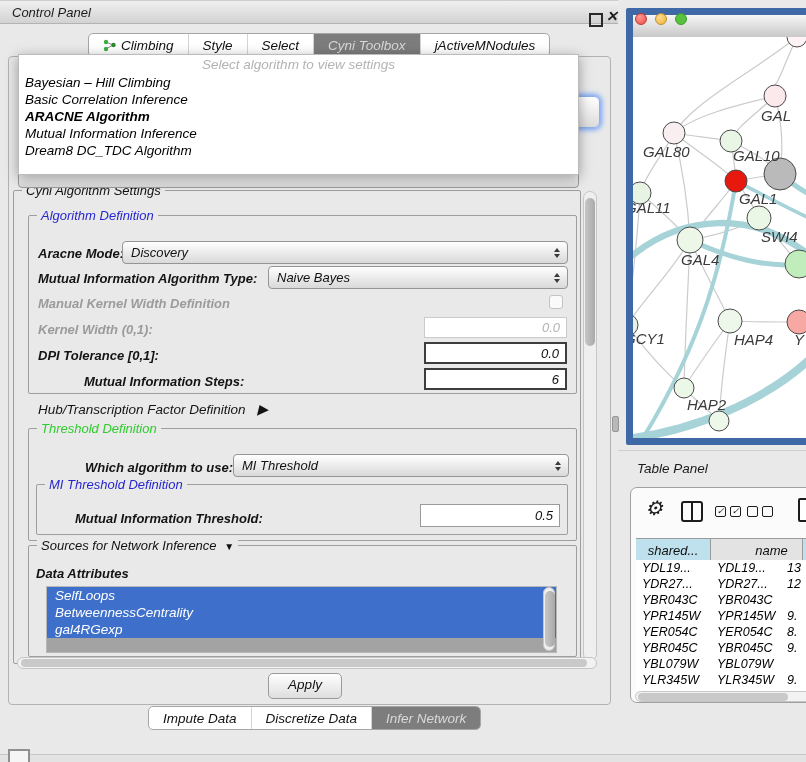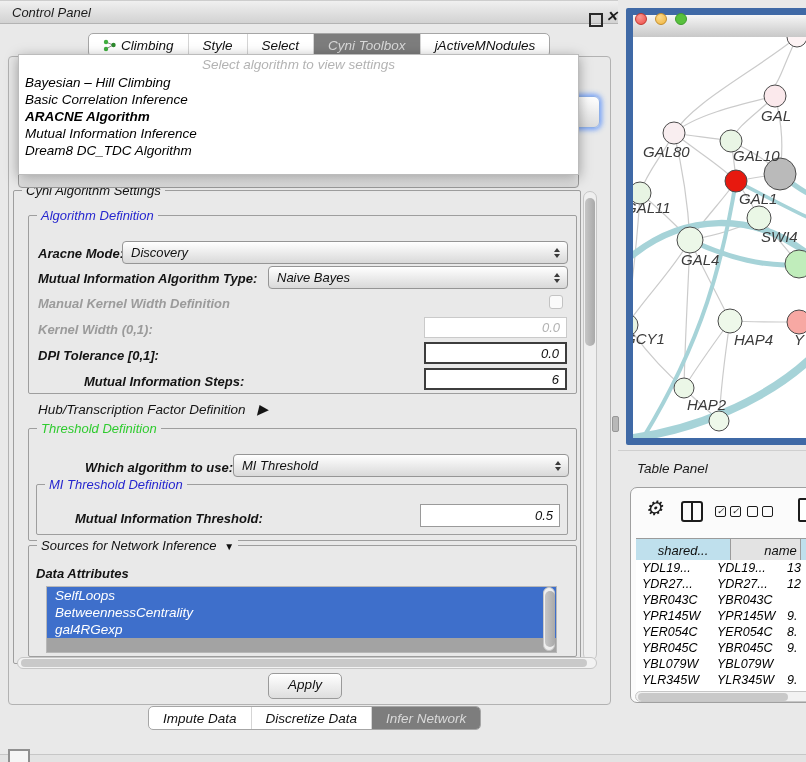--- a/index.html
+++ b/index.html
@@ -353,22 +353,22 @@
       <div class="ck">✓</div>
       <div class="ck">✓</div>
     </div>
     <div class="ckrow" style="left:116px;top:18px;">
       <div class="ck"></div>
       <div class="ck"></div>
     </div>
     <div class="docico"></div>
 
     <div class="thead" id="table-head">
-        <div class="th hl" style="width: 95px;">shared...</div>
-        <div class="th" style="width: 70px; padding-left: 30px;">name</div>
+        <div class="th hl" style="width: 75px;">shared...</div>
+        <div class="th" style="width: 92px; padding-left: 30px;">name</div>
         <div class="th hl" style="width: 60px;">A</div>
       </div>
     <div class="trows" id="table-rows">
         <div class="trow">
           <div class="td" style="width: 75px;">YDL19...</div>
           <div class="td" style="width: 70px;">YDL19...</div>
           <div class="td" style="width: 60px;">13</div>
         </div>
         <div class="trow">
           <div class="td" style="width: 75px;">YDR27...</div>

